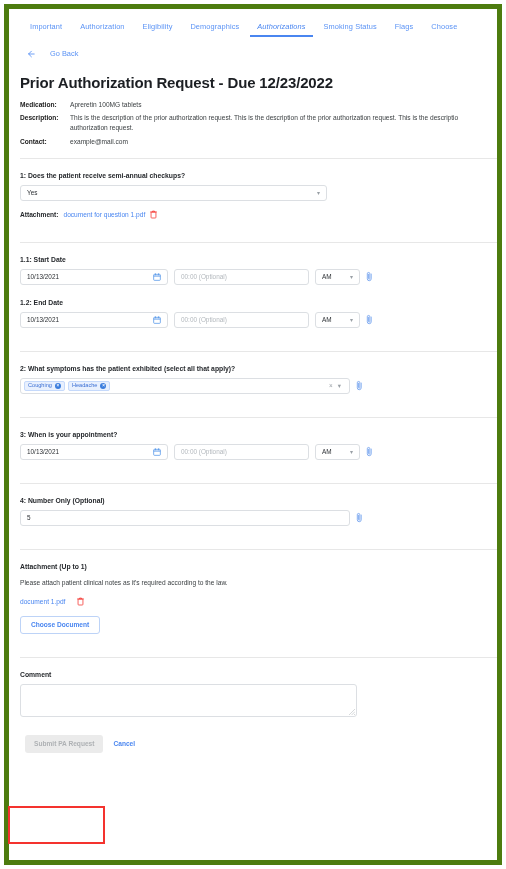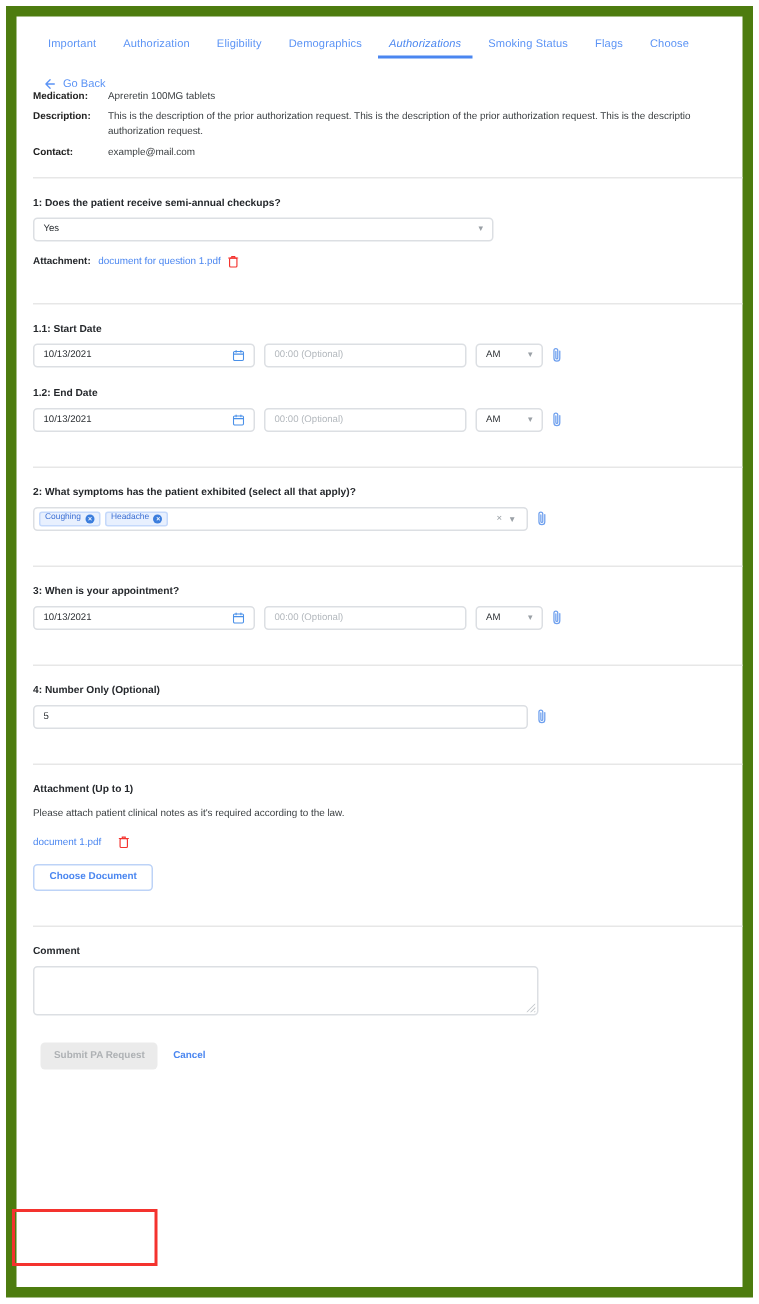--- a/index.html
+++ b/index.html
@@ -12,21 +12,21 @@
     font-family: "Liberation Sans", sans-serif;
     color: #212529;
     overflow: hidden;
     position: relative;
   }
   .page {
     position: absolute;
     top: 4px; left: 4px;
     width: 498px; height: 861px;
     background: #fff;
-    border: 7px solid #4d7c0f;
+    border: 5px solid #4d7c0f;
     overflow: hidden;
   }
   
   .tabbar {
     display: flex;
     align-items: flex-start;
     padding: 10px 0 0 12px;
     height: 30px;
     gap: 0px;
   }
@@ -44,21 +44,21 @@
     content: "";
     position: absolute;
     left: 2px; right: 2px; bottom: 0;
     height: 1.6px;
     background: #4a86f0;
   }
   
   .goback {
     display: flex;
     align-items: center;
-    gap: 5px;
+    gap: 15px;
     margin: 10px 0 0 18px;
     font-size: 7.4px;
     color: #5b93f5;
     cursor: pointer;
     width: fit-content;
   }
   .goback svg { display:block; }
 
   
   .body-wrap { padding: 0 11px 0 11px; }
@@ -303,20 +303,21 @@
     <span>
       <svg width="8" height="8" viewBox="0 0 10 10">
           <path d="M5.5 1.5 L2 5 L5.5 8.5 M2 5 H9" stroke="#5b93f5" stroke-width="1.1" fill="none" stroke-linecap="round" stroke-linejoin="round"></path>
         </svg>
     </span>
     <span>Go Back</span>
   </div>
 
   <div class="body-wrap">
 
+    <div class="title">Prior Authorization Request - Due 12/23/2022</div>
 
     <div class="meta-row">
       <div class="meta-label">Medication:</div>
       <div class="meta-value">Apreretin 100MG tablets</div>
     </div>
     <div class="meta-row">
       <div class="meta-label">Description:</div>
       <div class="meta-value wrap">
         <span class="desc-line">This is the description of the prior authorization request. This is the description of the prior authorization request. This is the descriptio</span>
         <span class="desc-line">authorization request.</span>

